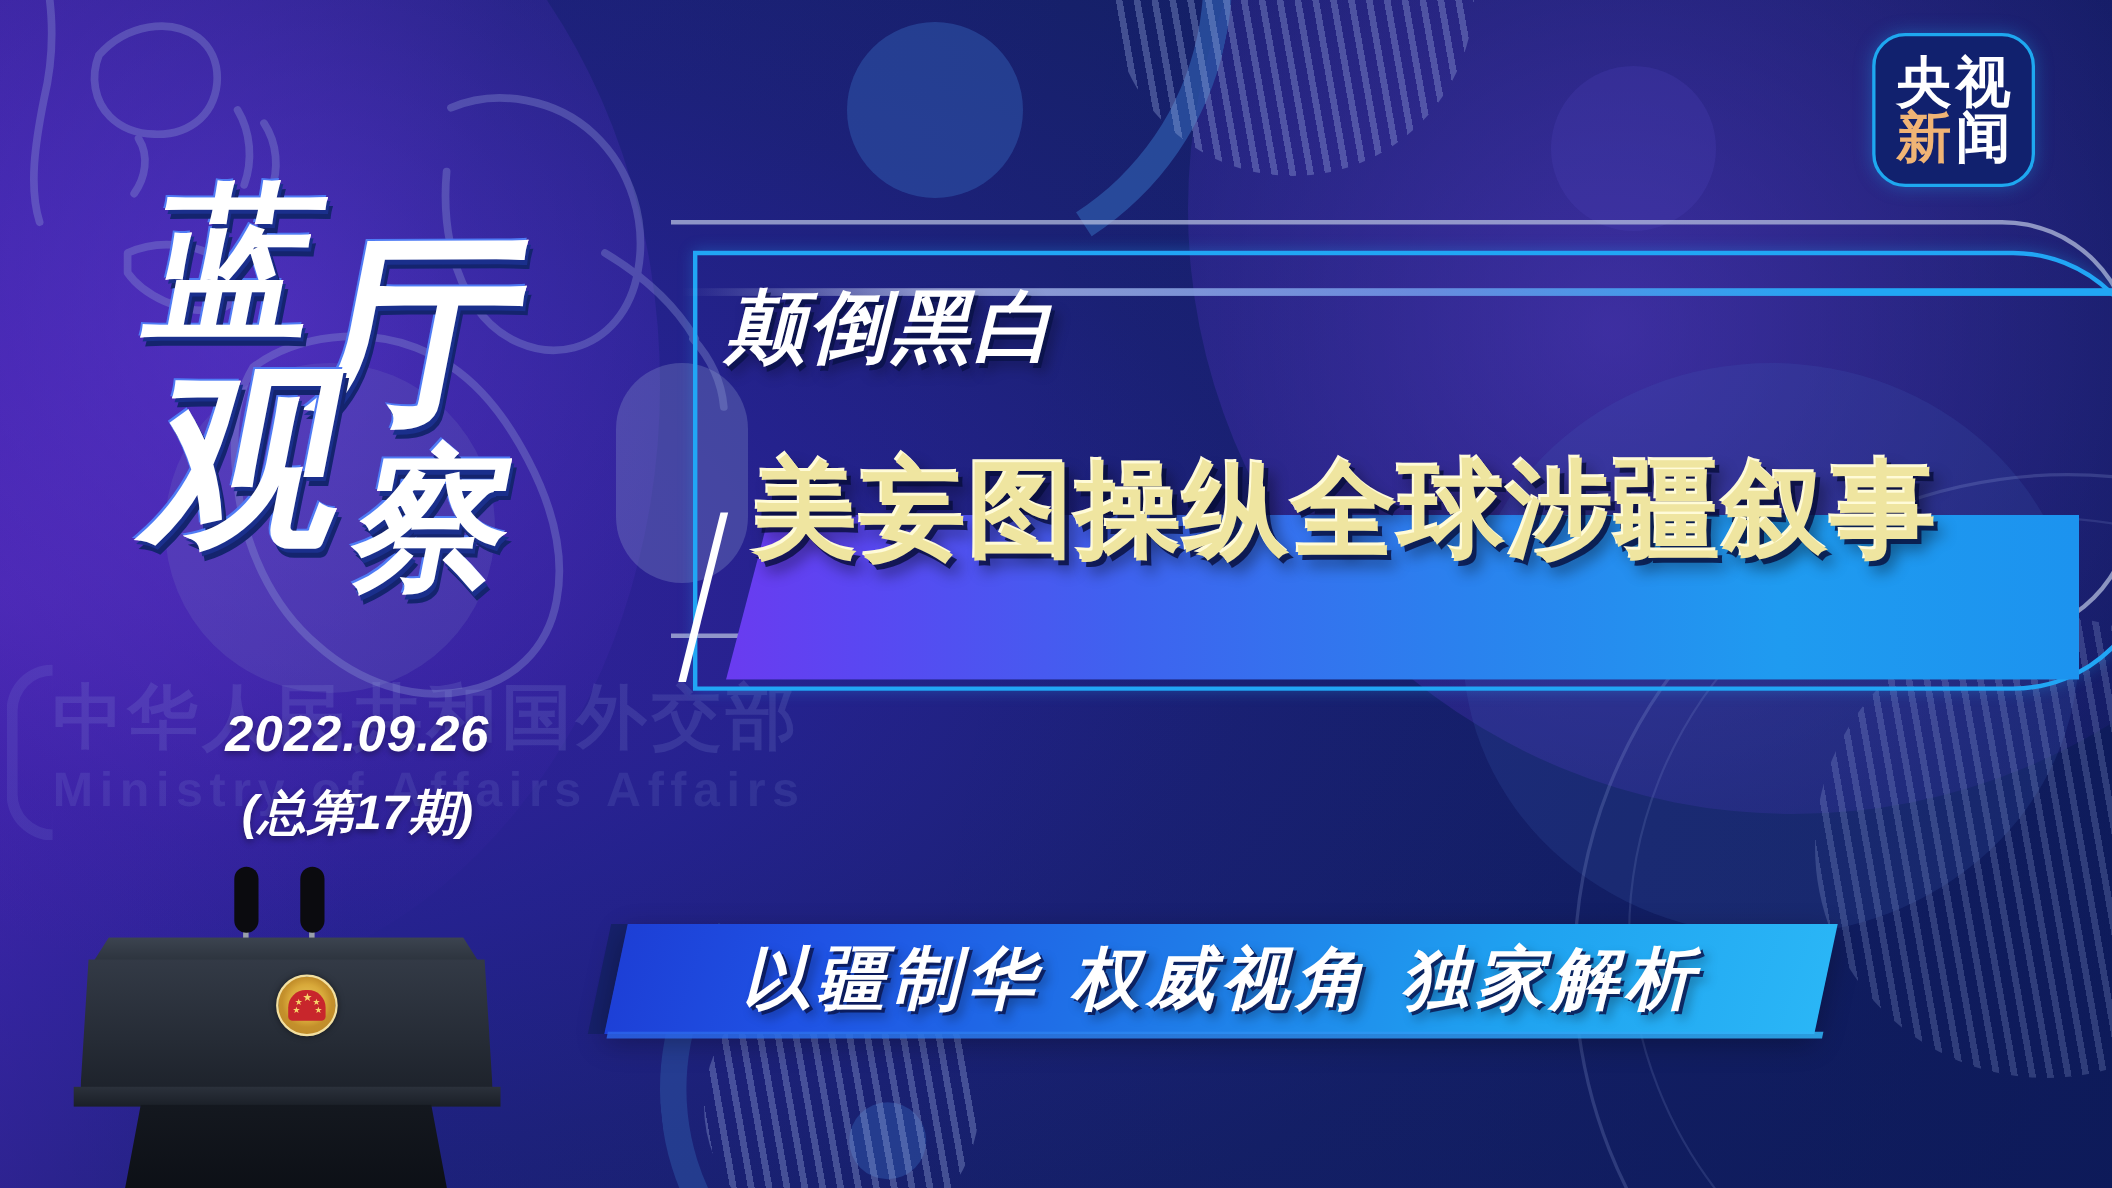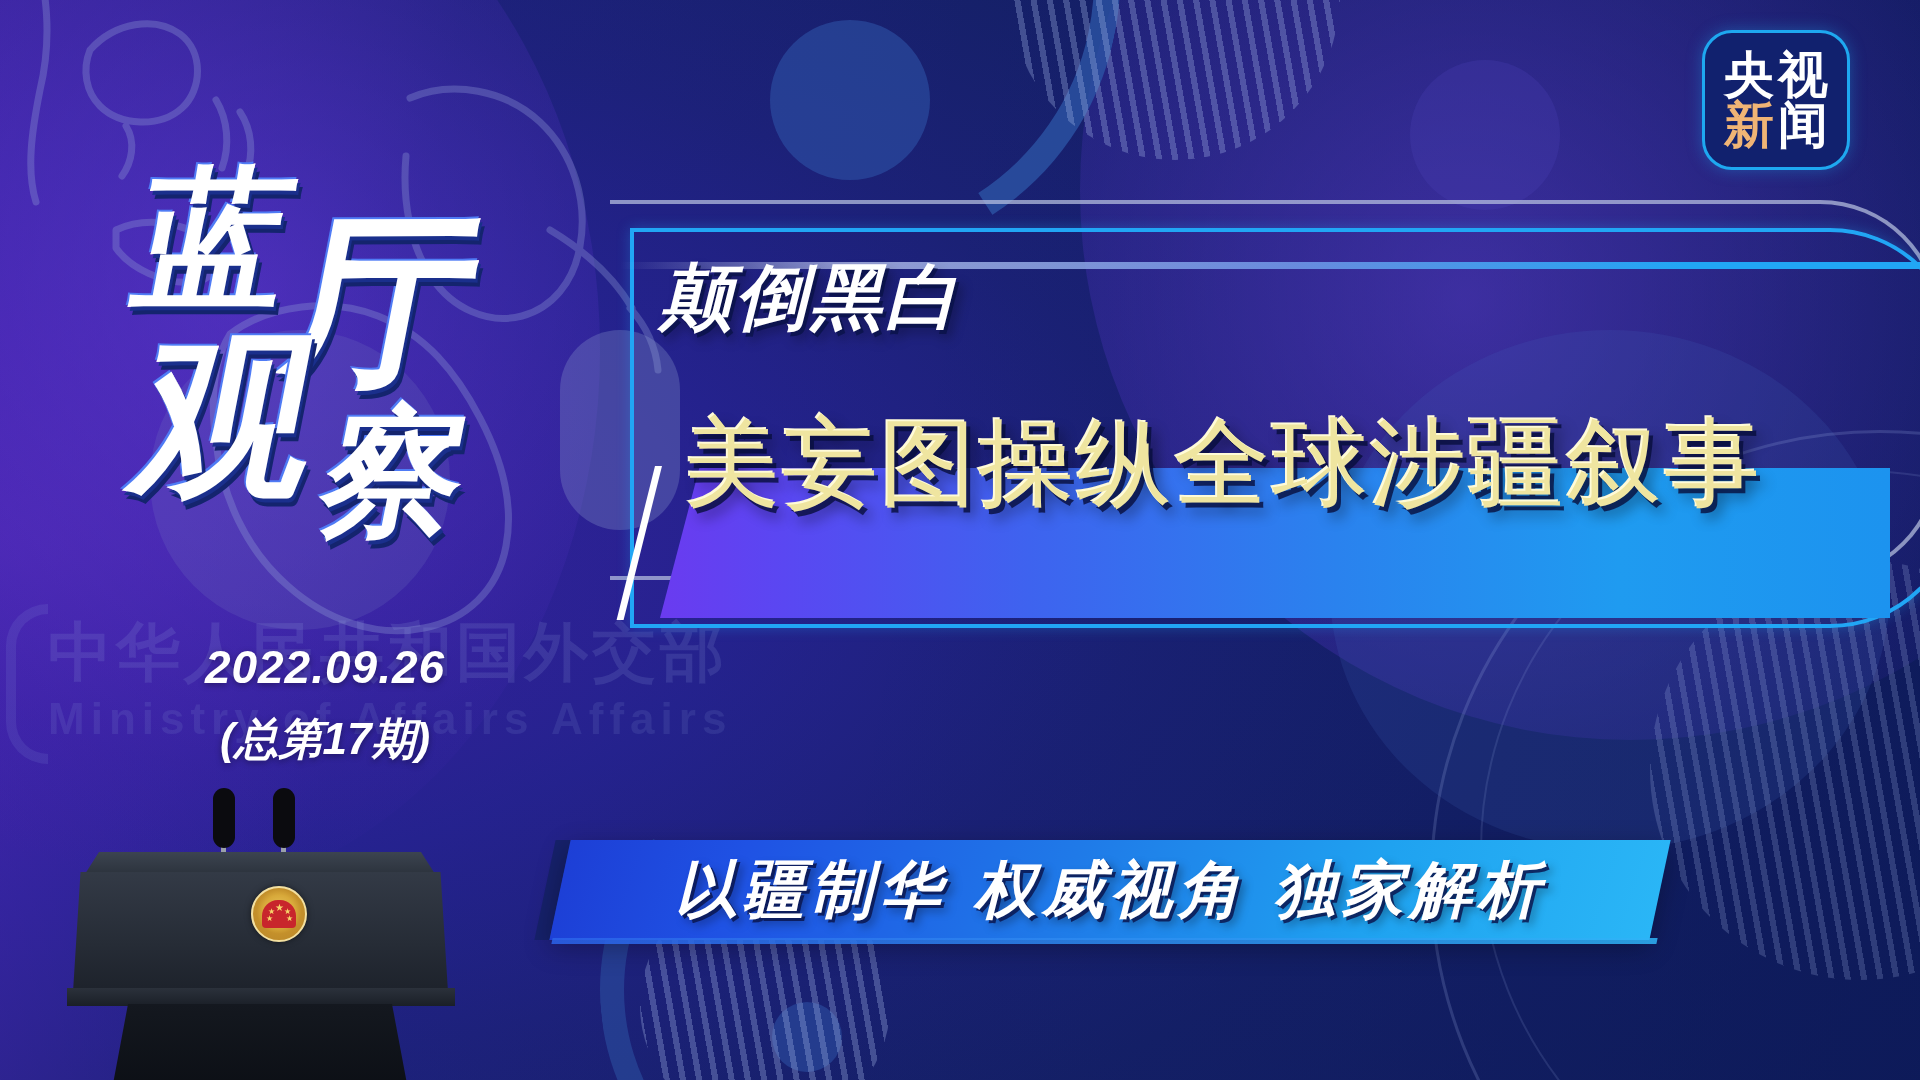--- a/index.html
+++ b/index.html
@@ -180,21 +180,21 @@
   .subtitle{
     position:absolute;left:660px;top:250px;
     font-family:"DejaVu Sans","Liberation Sans",sans-serif;
     font-size:72px;font-weight:700;font-style:italic;color:#ffffff;
     letter-spacing:3px;
     text-shadow:3px 4px 0 rgba(8,18,70,.75), 6px 8px 12px rgba(0,0,0,.35);
   }
   .maintitle{
     position:absolute;left:684px;top:400px;
     font-family:"DejaVu Sans","Liberation Sans",sans-serif;
-    font-size:96px;font-weight:400;color:#efe5a0;
+    font-size:96px;font-weight:700;color:#efe5a0;
     letter-spacing:2px;white-space:nowrap;
     text-shadow:
       -2px -2px 0 #fffbd8,
       4px 5px 0 rgba(8,14,60,.8),
       8px 10px 14px rgba(0,0,0,.45);
   }
   .quoteline{
     position:absolute;left:1210px;top:525px;width:680px;text-align:right;
     font-family:"DejaVu Sans","Liberation Sans",sans-serif;
     font-size:74px;font-weight:700;font-style:italic;color:#ffffff;

